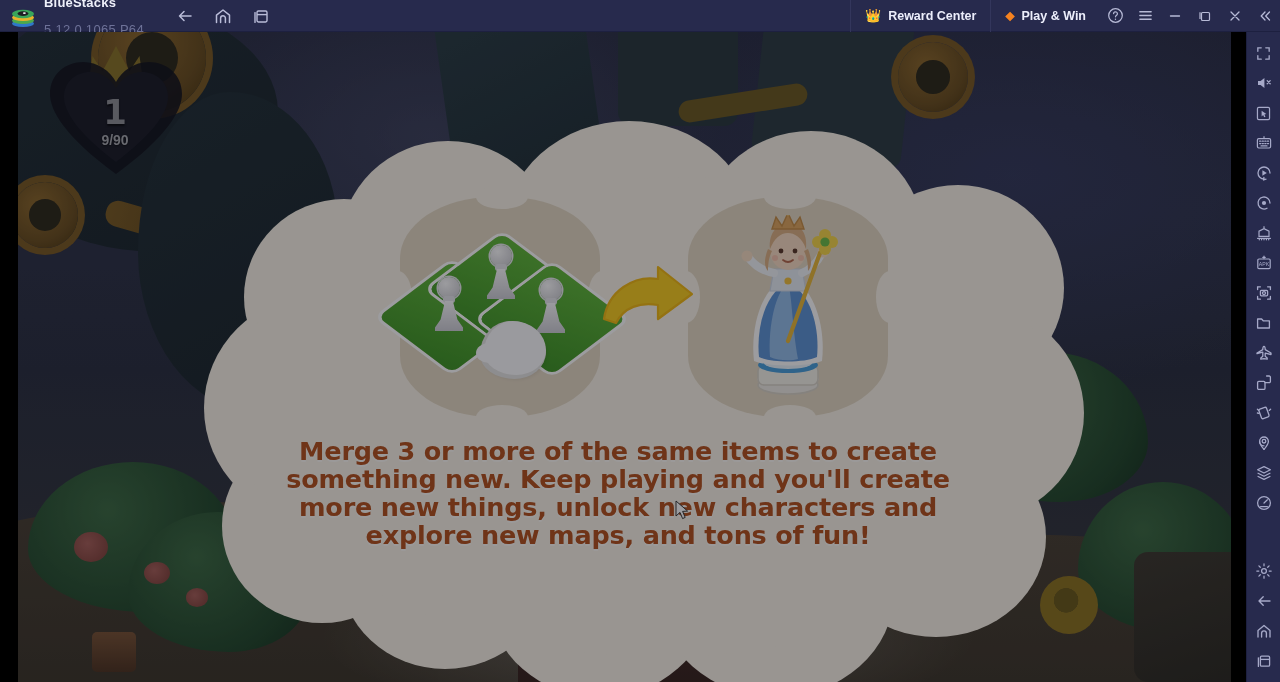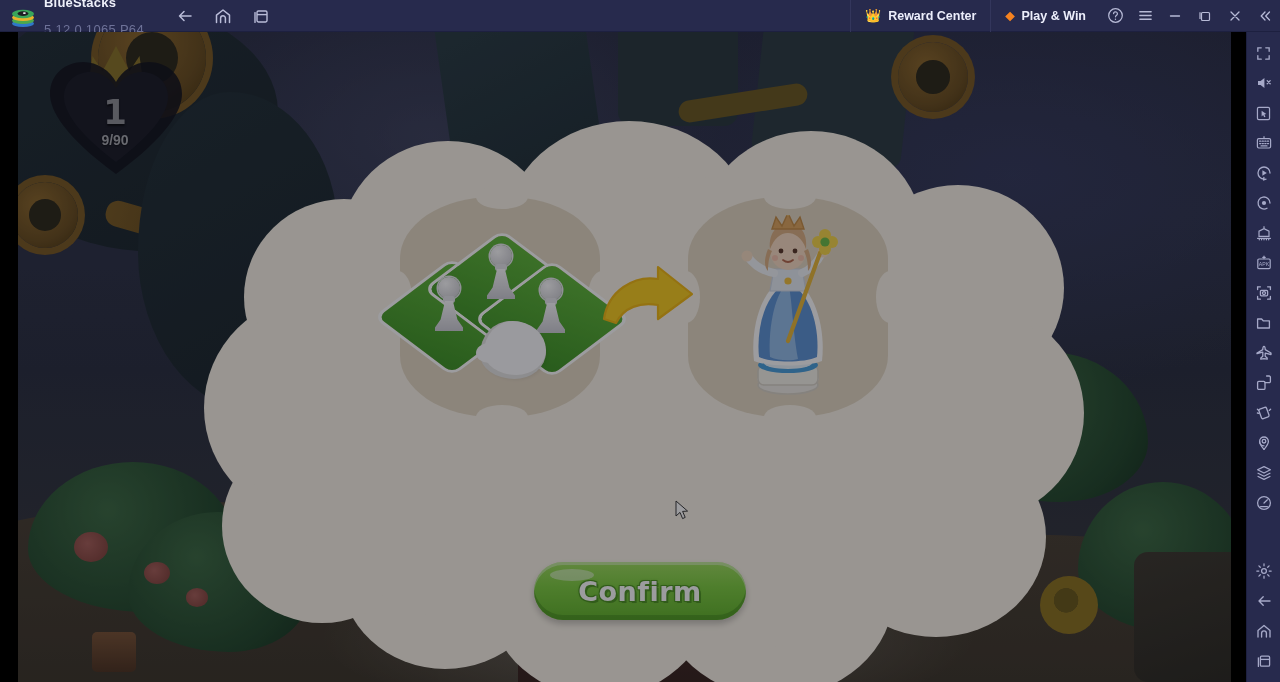--- a/index.html
+++ b/index.html
@@ -473,25 +473,22 @@
               <circle cx="56" cy="-2" r="2.6" fill="#f2d27c"></circle>
 
               <circle cx="49" cy="36" r="2.4" fill="#5a3a2a"></circle>
               <circle cx="63" cy="36" r="2.4" fill="#5a3a2a"></circle>
               <path d="M51 45 q5 4 10 0" stroke="#b4694e" stroke-width="1.8" fill="none" stroke-linecap="round"></path>
               <circle cx="43" cy="43" r="3" fill="#f5b9a4" opacity=".7"></circle>
               <circle cx="69" cy="43" r="3" fill="#f5b9a4" opacity=".7"></circle>
             </svg>
           </div>
 
-
-          <button id="confirm">
-            <span>Confirm</span>
-            <span class="gloss"></span>
-          </button>
+          <div id="bodytext">Merge 3 or more of the same items to create something new. Keep playing and you'll create more new things, unlock new characters and explore new maps, and tons of fun!</div>
+
         </div>
       </div>
 
       <div id="cursor">
         <svg viewBox="0 0 14 20" width="14" height="20">
           <path d="M1 1 L1 16 L5 12.4 L7.6 18.6 L10.2 17.4 L7.6 11.4 L12.6 11.1 Z" fill="#ffffff" stroke="#3a3a3a" stroke-width="1"></path>
         </svg>
       </div>
 
     </div>

